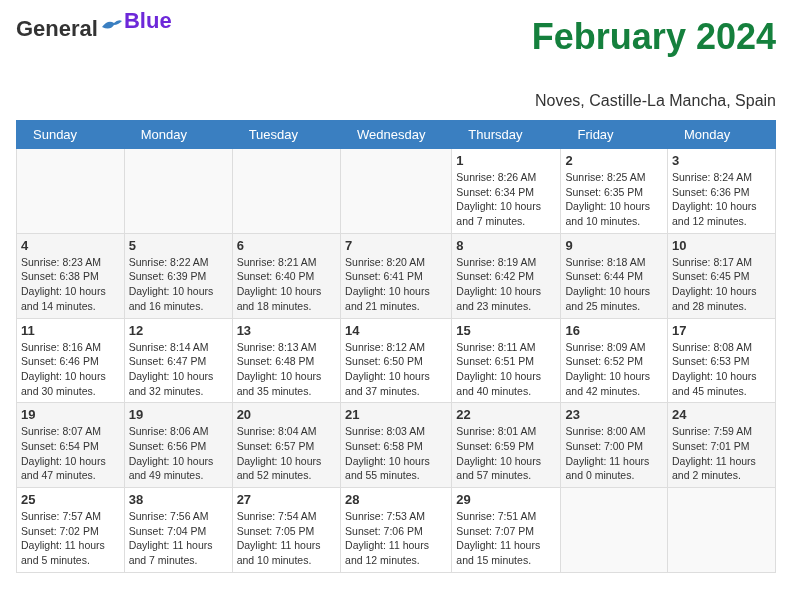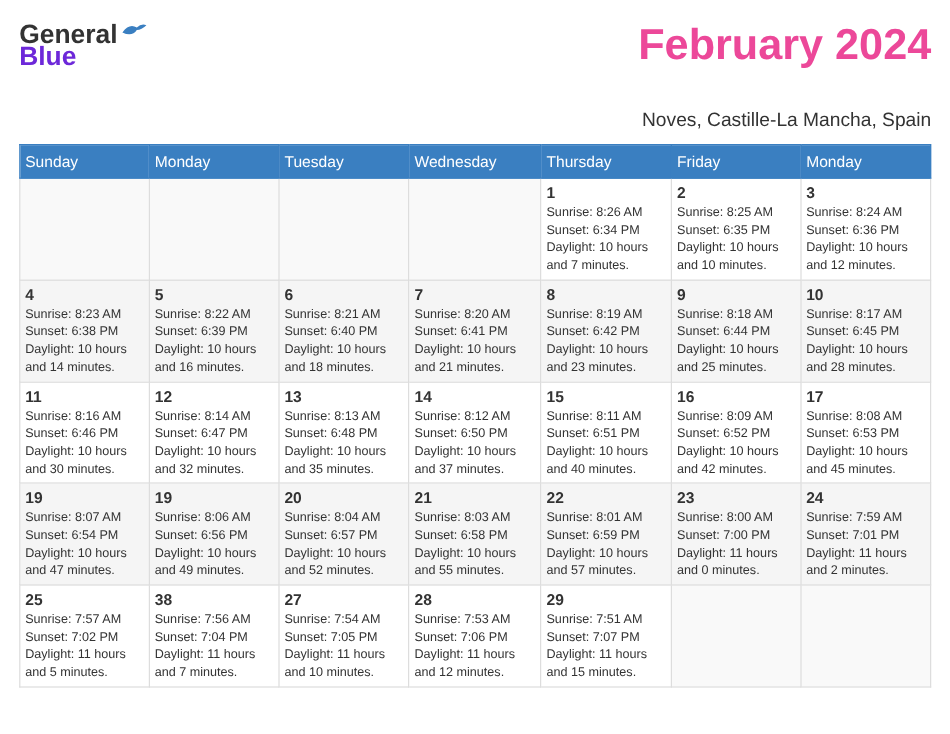--- a/index.html
+++ b/index.html
@@ -11,58 +11,57 @@
       padding: 16px;
     }
     .header-area {
       display: flex;
       justify-content: space-between;
       align-items: flex-start;
       margin-bottom: 10px;
     }
     .logo {
       display: flex;
-      flex-direction: column;
       align-items: flex-start;
     }
     .logo-text-general {
       font-size: 22px;
       font-weight: bold;
       color: #333;
     }
     .logo-text-blue {
       font-size: 22px;
       font-weight: bold;
       color: #6d28d9;
     }
     .title-block {
       text-align: right;
     }
     .main-title {
       font-size: 36px;
       font-weight: bold;
-      color: #ec4899;
+      color: #15803d;
       margin-left: 20px;
     }
     .subtitle {
       font-size: 16px;
       color: #333;
       margin-top: 34px;
     }
     table {
       width: 100%;
       border-collapse: collapse;
       font-size: 11px;
     }
     thead tr {
       background-color: #3a7fc1;
       color: #fff;
     }
     thead th {
-      padding: 6px 4px;
+      padding: 6px 16px;
       text-align: left;
       font-size: 13px;
       font-weight: normal;
       border: 1px solid #3a7fc1;
     }
     tbody tr {
       border-bottom: 1px solid #ccc;
     }
     tbody td {
       vertical-align: top;

